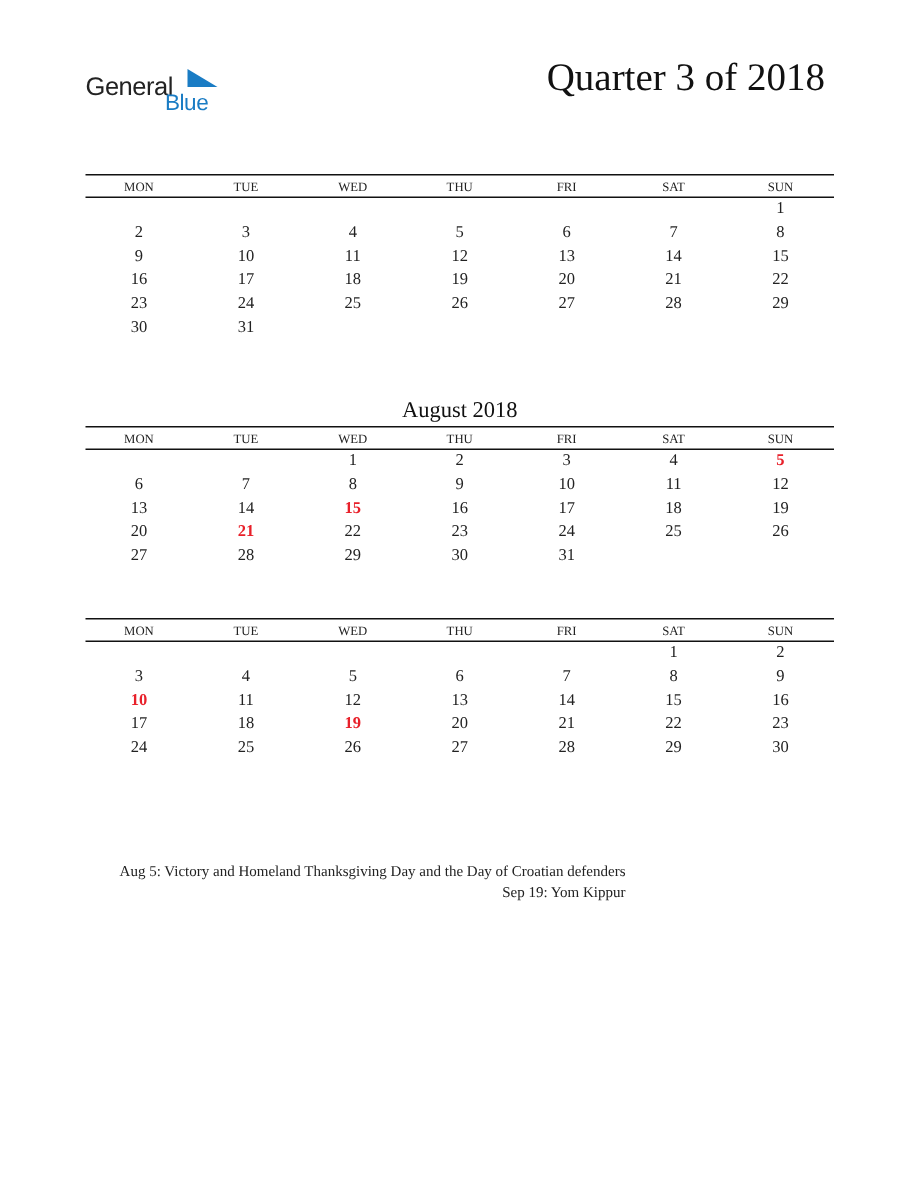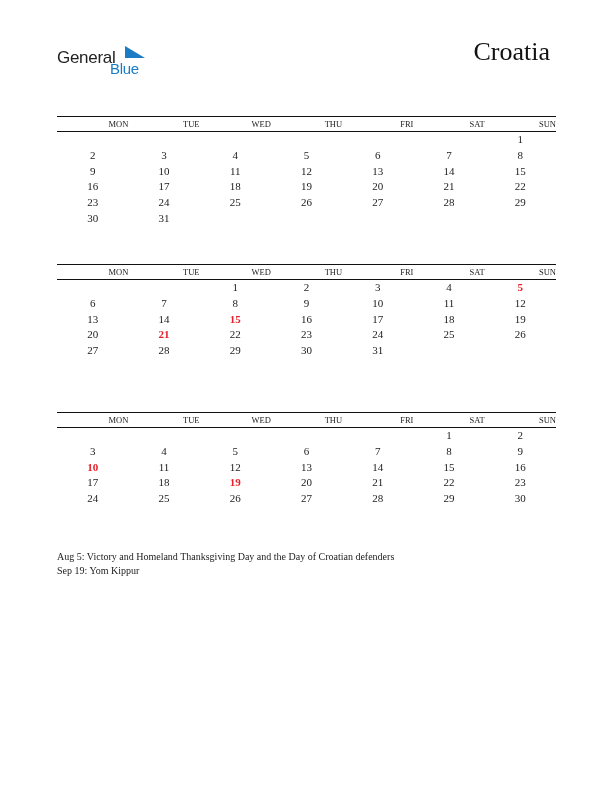--- a/index.html
+++ b/index.html
@@ -22,40 +22,40 @@
     .logo .tri { position: absolute; left: 68px; top: 4px; width: 0; height: 0;
       border-bottom: 12px solid #1a7cc4; border-right: 20px solid transparent; }
     .title-block { position: absolute; right: 62px; top: 36px; text-align: right;
       font-family: "Liberation Serif", "DejaVu Serif", serif; font-size: 26px; line-height: 32px; color: #111; }
     .month { position: absolute; left: 57px; width: 499px; }
     .month-title { text-align: center; font-family: "Liberation Serif", "DejaVu Serif", serif;
       font-size: 15px; height: 20px; line-height: 20px; color: #111; }
     .rule-top { border-top: 1.5px solid #111; }
     .rule-bottom { border-top: 1px solid #111; }
     .dow-row, .week-row { display: flex; }
-    .dow { flex: 1; text-align: right; font-family: "Liberation Serif", "DejaVu Serif", serif;
+    .dow { flex: 1; text-align: center; font-family: "Liberation Serif", "DejaVu Serif", serif;
       font-size: 8.5px; height: 14px; line-height: 14px; color: #222; }
     .week-row { height: 15.8px; }
     .day { flex: 1; text-align: center; font-family: "Liberation Serif", "DejaVu Serif", serif;
       font-size: 11px; line-height: 15.8px; color: #222; }
     .day.holiday { color: #e8202a; font-weight: bold; }
-    .notes { position: absolute; left: 57px; top: 550px; width: 360px;
-      font-family: "Liberation Serif", "DejaVu Serif", serif; font-size: 10px; line-height: 13.5px; color: #222; }
+    .notes { position: absolute; left: 57px; top: 575px; width: 360px;
+      font-family: "Liberation Serif", "DejaVu Serif", serif; font-size: 10px; line-height: 13.5px; color: #222; text-align: right; }
   </style>
 </head>
 <body>
 
 <div class="logo">
   <span class="general">General</span>
   <span class="tri"></span>
   <span class="blue">Blue</span>
 </div>
 
 <div class="title-block">
-  <div>Croatia</div>
+  <div>Quarter 3 of 2018</div>
 </div>
 
 <div id="months">
     <div class="month" style="top: 116px;">
       <div class="rule-top"></div>
       <div class="dow-row">
         <div class="dow">MON</div>
         <div class="dow">TUE</div>
         <div class="dow">WED</div>
         <div class="dow">THU</div>
@@ -113,20 +113,21 @@
         <div class="day">30</div>
         <div class="day">31</div>
         <div class="day"></div>
         <div class="day"></div>
         <div class="day"></div>
         <div class="day"></div>
         <div class="day"></div>
       </div>
     </div>
     <div class="month" style="top: 264px;">
+      <div class="month-title">August 2018</div>
       <div class="rule-top"></div>
       <div class="dow-row">
         <div class="dow">MON</div>
         <div class="dow">TUE</div>
         <div class="dow">WED</div>
         <div class="dow">THU</div>
         <div class="dow">FRI</div>
         <div class="dow">SAT</div>
         <div class="dow">SUN</div>
       </div>

